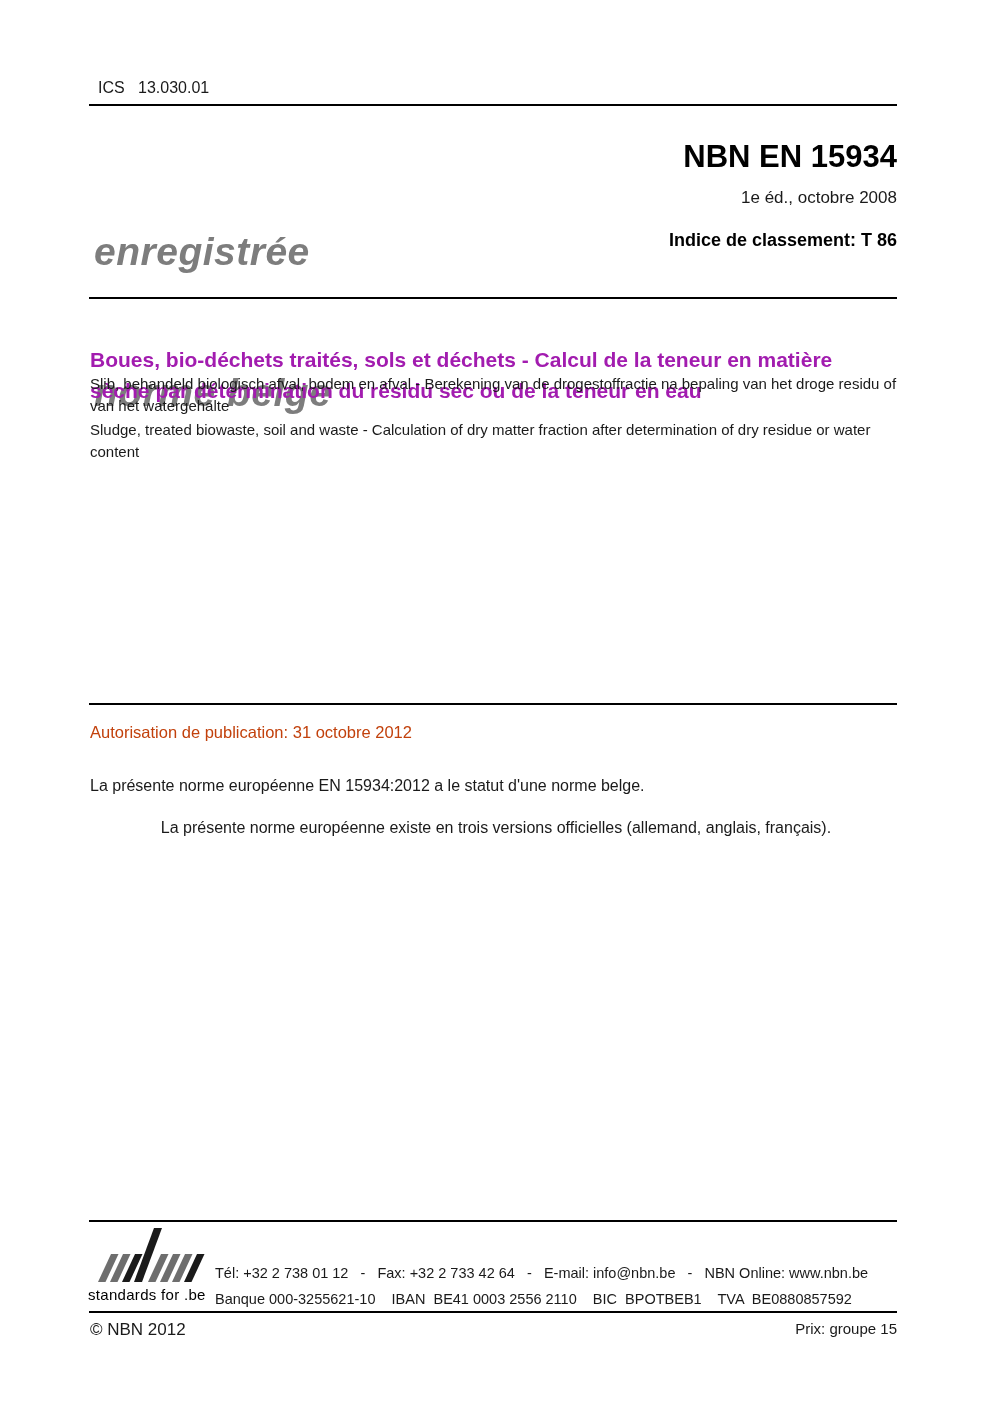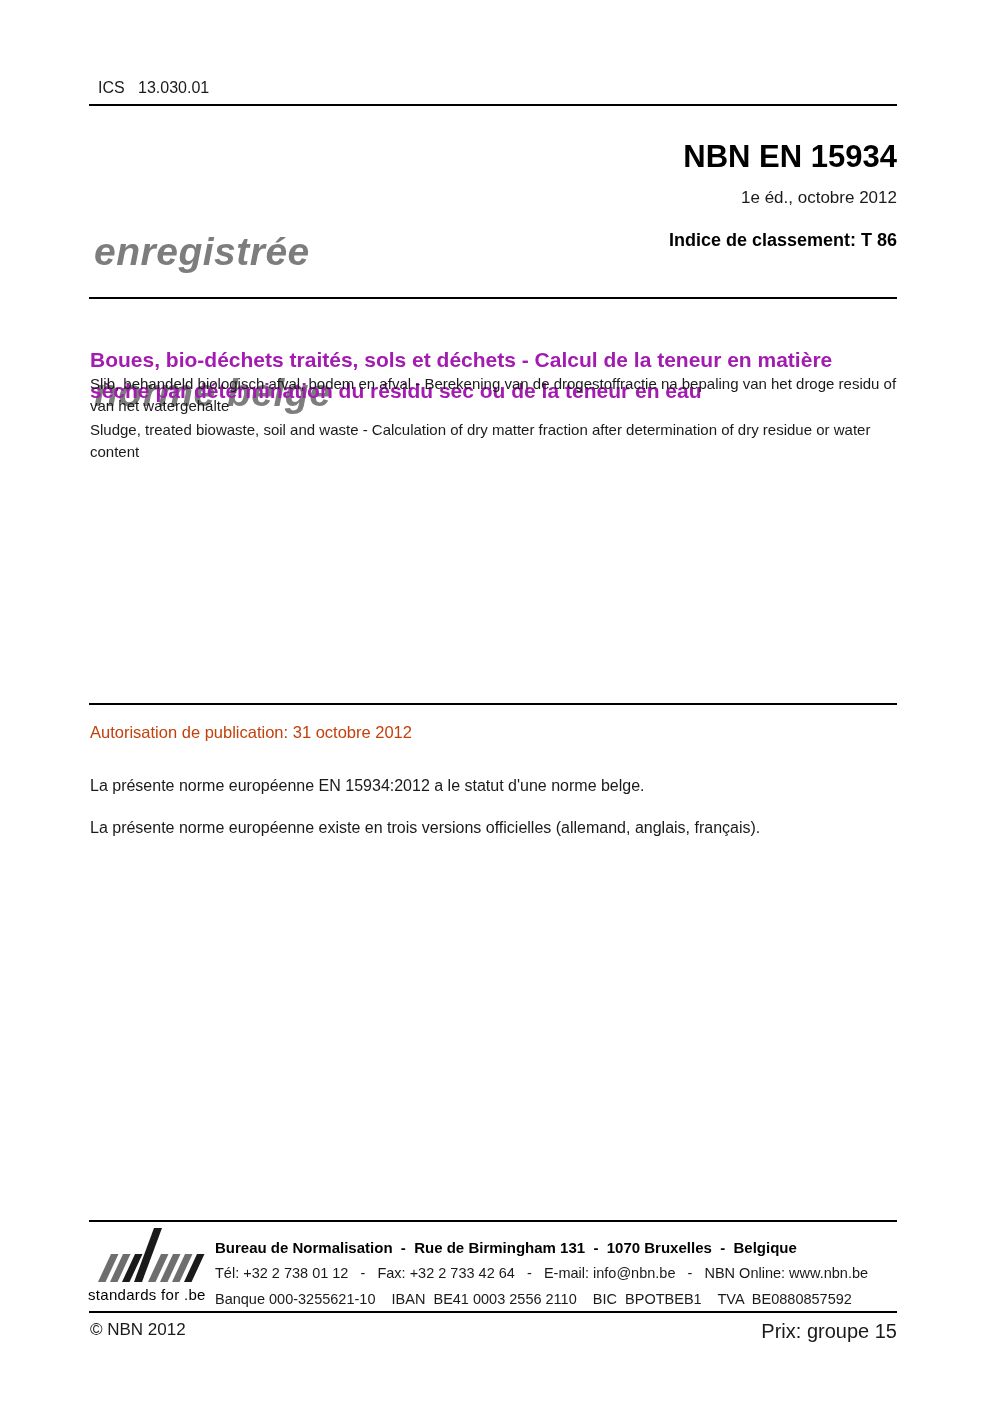--- a/index.html
+++ b/index.html
@@ -83,21 +83,21 @@
     font-weight: normal;
     color: #c2410c;
   }
   .body-par {
     left: 90px;
     width: 812px;
     font-size: 16px;
     color: #1a1a1a;
   }
   .body-par-1 { top: 777px; }
-  .body-par-2 { top: 819px; }
+  .body-par-2 { top: 819px; text-align: center; }
   .logo-mark {
     position: absolute;
     left: 90px; top: 1226px;
     width: 120px; height: 58px;
   }
   .logo-tagline {
     left: 88px; top: 1286px;
     font-size: 15px;
     letter-spacing: 0.3px;
     color: #000000;
@@ -110,40 +110,40 @@
   .footer-address { top: 1239px; font-weight: bold; font-size: 15px; color: #000000; }
   .footer-contact { top: 1265px; }
   .footer-bank    { top: 1291px; }
   .copyright {
     left: 90px; top: 1320px;
     font-size: 17px;
     color: #1a1a1a;
   }
   .price {
     right: 95px; top: 1320px;
-    font-size: 20px;
+    font-size: 15px;
     text-align: left;
     color: #1a1a1a;
   }
 </style>
 </head>
 <body>
 
 <div class="page">
 
   <div class="abs ics">ICS   13.030.01</div>
   <div class="rule" style="top:104px;"></div>
 
   <div class="abs doc-type">
     <div>enregistrée</div>
     <div>norme belge</div>
   </div>
 
   <div class="abs std-code">NBN EN 15934</div>
-  <div class="abs std-edition">1e éd., octobre 2012</div>
+  <div class="abs std-edition">1e éd., octobre 2008</div>
   <div class="abs std-class">Indice de classement: T 86</div>
 
   <div class="rule" style="top:297px;"></div>
 
   <div class="abs title-fr">Boues, bio-déchets traités, sols et déchets - Calcul de la teneur en matière sèche par détermination du résidu sec ou de la teneur en eau</div>
   <div class="abs subtitle subtitle-nl">Slib, behandeld biologisch afval, bodem en afval - Berekening van de drogestoffractie na bepaling van het droge residu of van het watergehalte</div>
   <div class="abs subtitle subtitle-en">Sludge, treated biowaste, soil and waste - Calculation of dry matter fraction after determination of dry residue or water content</div>
 
   <div class="rule" style="top:703px;"></div>
   <div class="abs auth">Autorisation de publication: 31 octobre 2012</div>
@@ -158,21 +158,20 @@
     <polygon points="20,56 27.5,56 40.5,28 33,28" fill="#6e6e6e"></polygon>
     <polygon points="32,56 39.5,56 52.5,28 45,28" fill="#1a1a1a"></polygon>
     <polygon points="44,56 52,56 72,2 64,2" fill="#1a1a1a"></polygon>
     <polygon points="58,56 65.5,56 78.5,28 71,28" fill="#6e6e6e"></polygon>
     <polygon points="70,56 77.5,56 90.5,28 83,28" fill="#6e6e6e"></polygon>
     <polygon points="82,56 89.5,56 102.5,28 95,28" fill="#6e6e6e"></polygon>
     <polygon points="94,56 101.5,56 114.5,28 107,28" fill="#1a1a1a"></polygon>
   </svg>
   <div class="abs logo-tagline">standards for .be</div>
 
-  <div class="abs footer-line footer-address nowrap">Bureau de Normalisation  -  Rue de Birmingham 131  -  1070 Bruxelles  -  Belgique</div>
   <div class="abs footer-line footer-contact nowrap">Tél: +32 2 738 01 12   -   Fax: +32 2 733 42 64   -   E-mail: info@nbn.be   -   NBN Online: www.nbn.be</div>
   <div class="abs footer-line footer-bank nowrap">Banque 000-3255621-10    IBAN  BE41 0003 2556 2110    BIC  BPOTBEB1    TVA  BE0880857592</div>
 
   <div class="rule" style="top:1311px;"></div>
 
   <div class="abs copyright">© NBN 2012</div>
   <div class="abs price">Prix: groupe 15</div>
 
 </div>
 

